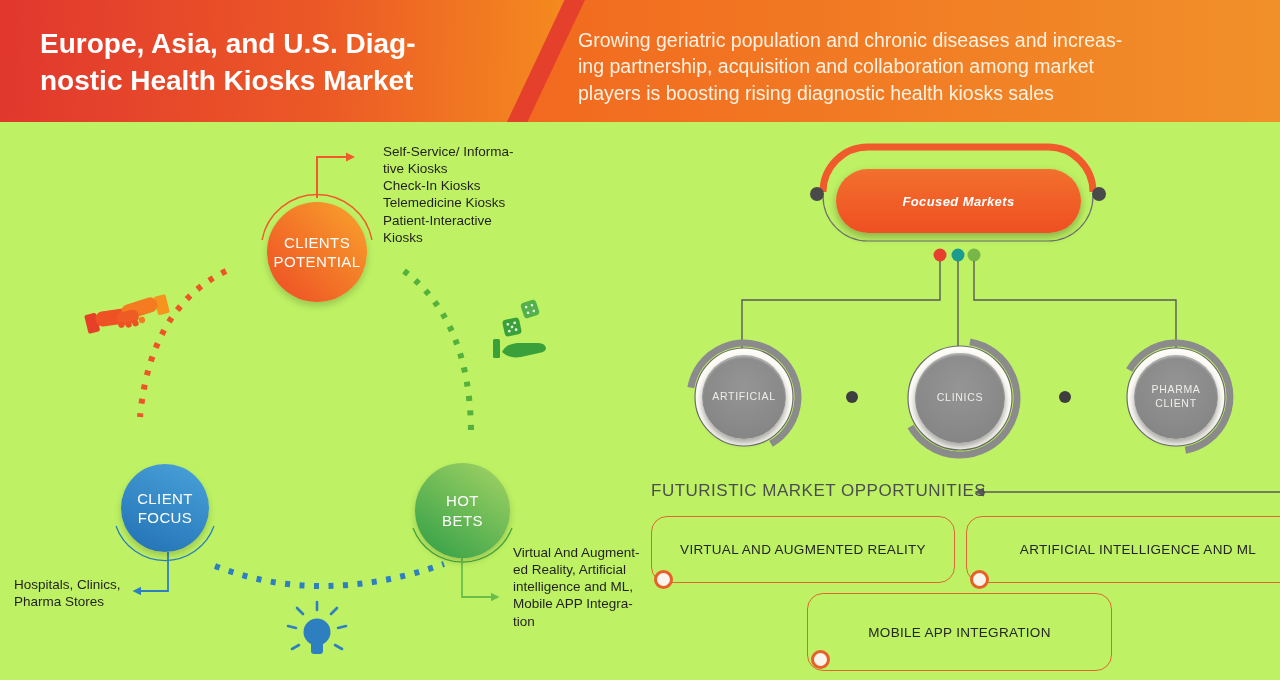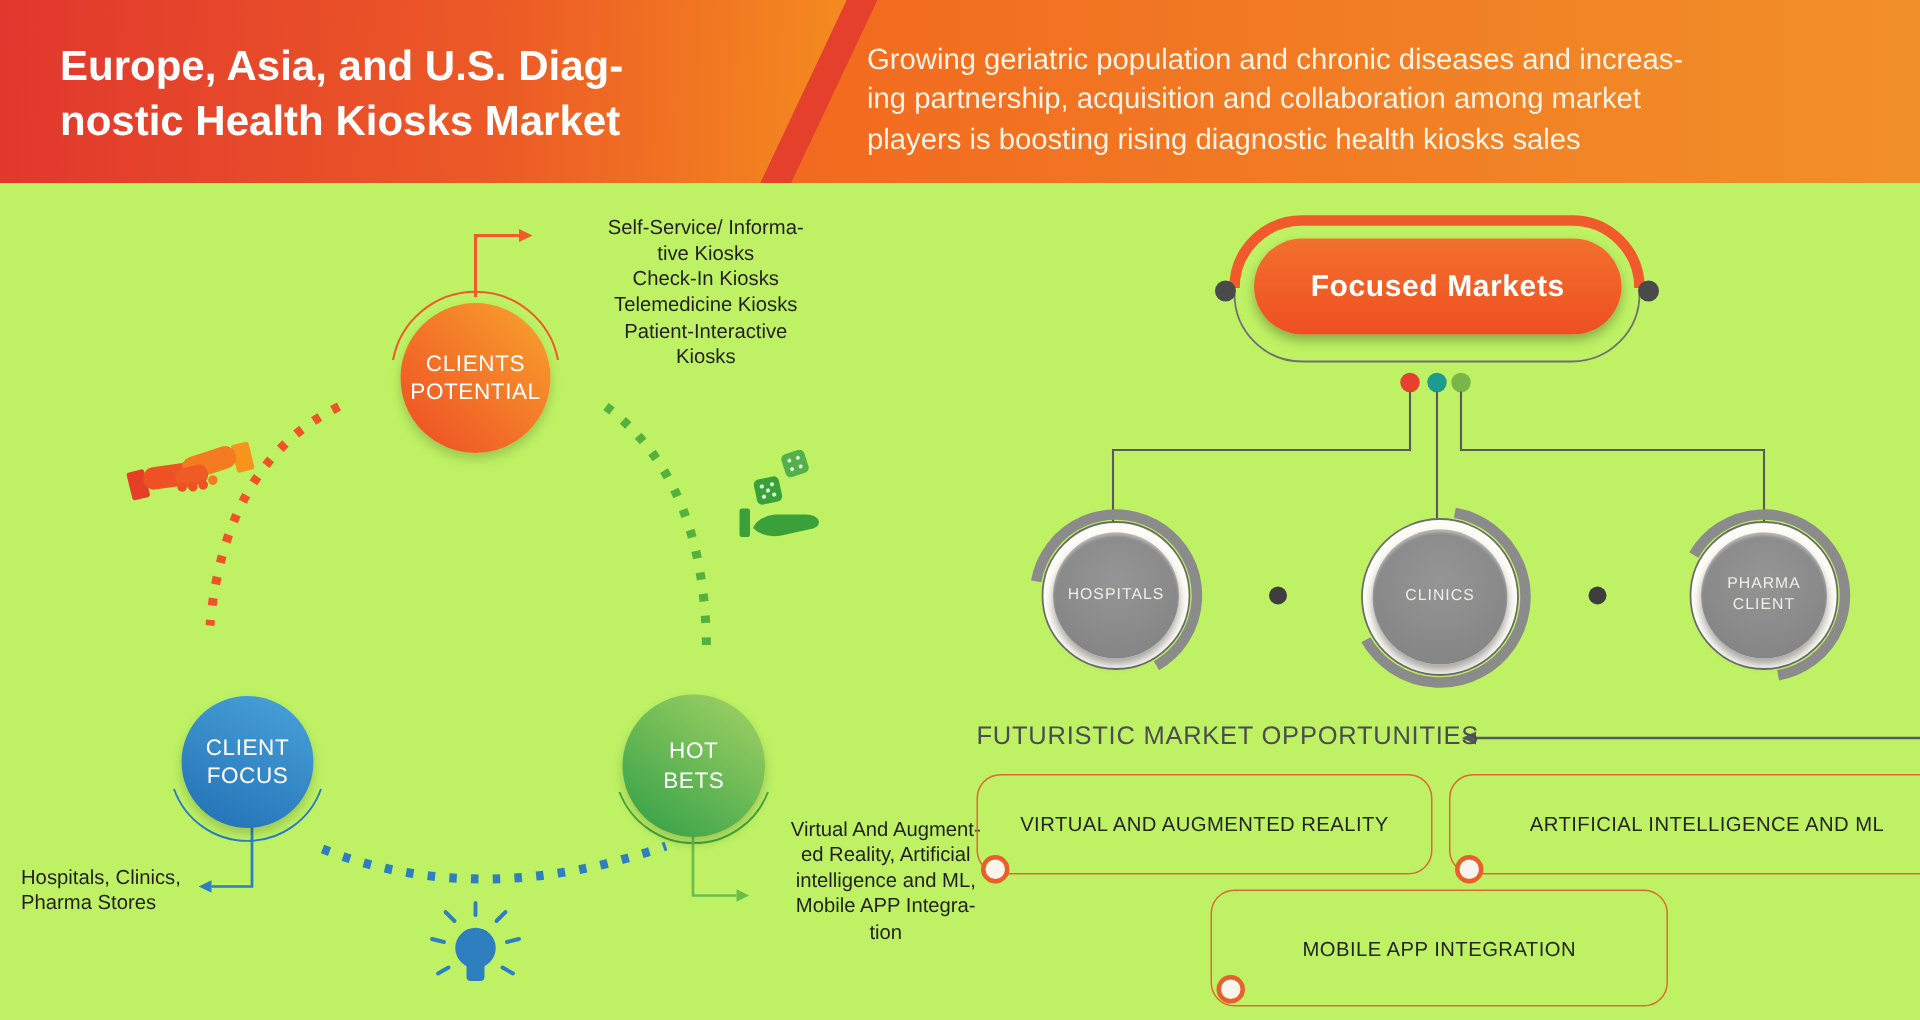--- a/index.html
+++ b/index.html
@@ -34,28 +34,28 @@
          background:linear-gradient(205deg,#4aa3d9,#2170b4); }
   .hb { left:415px; top:463px; width:95px; height:95px; font-size:15px;
          background:linear-gradient(215deg,#a5d465,#2f9e46); }
   .gray { color:#efeee9; font-size:10.5px; letter-spacing:.7px;
          background:radial-gradient(circle at 50% 38%,#959595,#818181);
          box-shadow:0 4px 6px rgba(0,0,0,.35), inset 0 2px 2px rgba(255,255,255,.35); }
   .g1 { left:702px; top:355px; width:84px; height:84px; }
   .g2 { left:915px; top:353px; width:90px; height:90px; }
   .g3 { left:1134px; top:355px; width:84px; height:84px; }
 
-  .pill { position:absolute; z-index:2; left:836px; top:159px; width:245px; height:64px;
+  .pill { position:absolute; z-index:2; left:836px; top:169px; width:245px; height:64px;
          border-radius:32px; background:linear-gradient(180deg,#f3702d,#ee4f22);
-         color:#fff; font-size:20px; font-weight:700; letter-spacing:.4px;
+         color:#fff; font-size:13px; font-weight:700; letter-spacing:.4px;
          display:flex; align-items:center; justify-content:center;
-         box-shadow:0 4px 8px rgba(0,0,0,.28); }
-
-  
-  .note { position:absolute; z-index:2; color:#221f1f; font-size:13.5px; line-height:1.27; white-space:pre-line;text-align:center; }
+         box-shadow:0 4px 8px rgba(0,0,0,.28);font-style:italic; }
+
+  
+  .note { position:absolute; z-index:2; color:#221f1f; font-size:13.5px; line-height:1.27; white-space:pre-line; }
   .kiosk-list { left:383px; top:143px; width:175px; }
   .cf-note { left:14px; top:576px; width:124px; text-align:left; }
   .hb-note { left:513px; top:544px; width:155px; }
 
   .opp-head { position:absolute; z-index:2; left:651px; top:481px; font-size:17px;
          color:#4c4d4f; letter-spacing:.5px; white-space:nowrap; }
 
   .opp-box { position:absolute; z-index:2; border:1.6px solid #dd6a35; border-radius:16px;
          display:flex; align-items:center; justify-content:center; text-align:center;
          font-size:13.5px; color:#252525; letter-spacing:.3px; }
@@ -185,21 +185,21 @@
 Kiosks</div>
   <div class="note cf-note">Hospitals, Clinics,
 Pharma Stores</div>
   <div class="note hb-note">Virtual And Augment-
 ed Reality, Artificial
 intelligence and ML,
 Mobile APP Integra-
 tion</div>
 
   <div class="pill">Focused Markets</div>
-  <div class="bubble gray g1">HOSPITALS</div>
+  <div class="bubble gray g1">ARTIFICIAL</div>
   <div class="bubble gray g2">CLINICS</div>
   <div class="bubble gray g3">PHARMA
 CLIENT</div>
 
   <div class="opp-head">FUTURISTIC MARKET OPPORTUNITIES</div>
   <div class="opp-box b1">VIRTUAL AND AUGMENTED REALITY</div>
   <div class="opp-box b2">ARTIFICIAL INTELLIGENCE AND ML</div>
   <div class="opp-box b3">MOBILE APP INTEGRATION</div>
   <div class="cring r1"></div>
   <div class="cring r2"></div>

